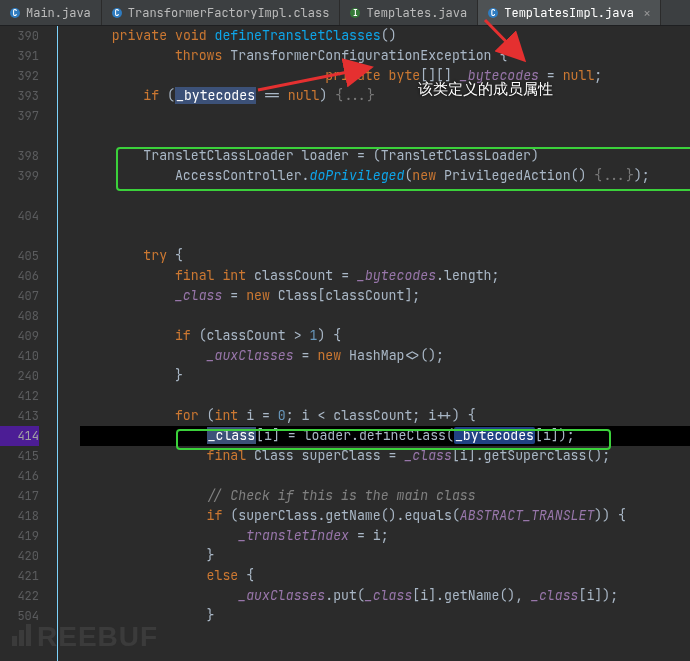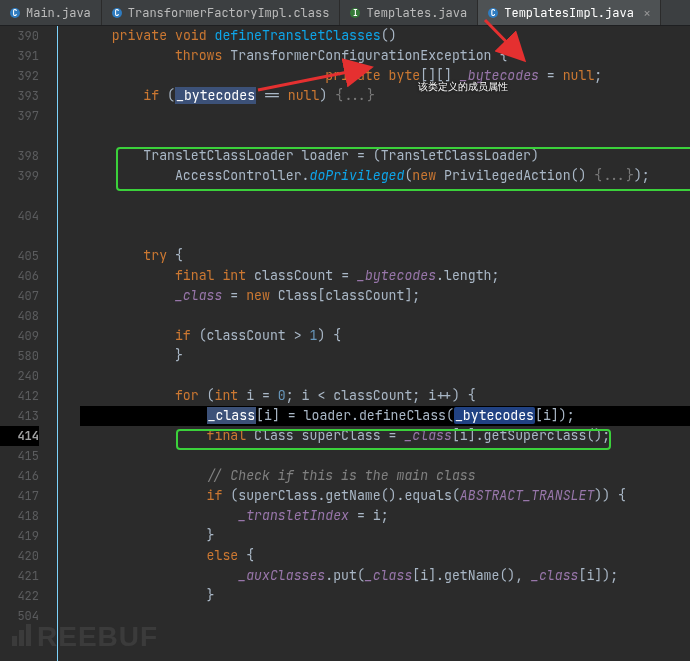--- a/index.html
+++ b/index.html
@@ -50,21 +50,21 @@
     background: #2b2b2b;
     text-align: right;
     padding-right: 18px;
     color: #5b5c5e;
     font-size: 12px;
     user-select: none;
     border-right: 1px solid #7dd3fc;
     position: relative;
   }
   .gline { height: 20px; line-height: 20px; position: relative; }
-  .gline.hl { background: #000000; color:#a1a2a3;font-weight:bold; }
+  .gline.hl { background: #4c1d95; color:#a1a2a3; }
 
   .code { flex:1; padding-left: 22px; position:relative; }
   .cline { height:20px; line-height:20px; white-space: pre; font-size:13.2px; }
   .cline.hl { background: #000000; }
 
   .kw { color:#cc7832; }
   .num { color:#6897bb; }
   .fld { color:#9876aa; font-style: italic; }
   .cmt { color:#808080; font-style: italic; }
   .muted { color:#787878; }
@@ -76,21 +76,21 @@
     border: 2px solid #3bd13b;
     border-radius: 4px;
     pointer-events: none;
   }
   .box1 { left:58px; top:121px; width:610px; height:44px; }
   .box2 { left:118px; top:403px; width:435px; height:21px; }
 
   .anno-line { position:absolute; pointer-events:none; }
   .anno-text {
     position:absolute;
-    color:#ffffff; font-family: Liberation Serif, serif; font-size:10px;
+    color:#ffffff; font-family: Liberation Serif, serif; font-size:15px;
     pointer-events:none;
     text-shadow: 0 0 3px #000;
     text-align: right;
   }
   .watermark {
     position:absolute;
     left: 12px; bottom: 8px;
     font-family: sans-serif;
     font-size: 28px;
     font-weight: 800;
@@ -138,21 +138,21 @@
     <div class="gline">398</div>
     <div class="gline">399</div>
     <div class="gline"></div>
     <div class="gline">404</div>
     <div class="gline"></div>
     <div class="gline">405</div>
     <div class="gline">406</div>
     <div class="gline">407</div>
     <div class="gline">408</div>
     <div class="gline">409</div>
-    <div class="gline">580</div>
+    <div class="gline">410</div>
     <div class="gline">240</div>
     <div class="gline">412</div>
     <div class="gline">413</div>
     <div class="gline hl">414</div>
     <div class="gline">415</div>
     <div class="gline">416</div>
     <div class="gline">417</div>
     <div class="gline">418</div>
     <div class="gline">419</div>
     <div class="gline">420</div>
@@ -171,20 +171,21 @@
     <div class="cline"><span>        </span><span>TransletClassLoader loader = (TransletClassLoader)</span></div>
     <div class="cline"><span>            </span><span>AccessController.</span><span class="fn" style="font-style:italic">doPrivileged</span><span>(</span><span class="kw">new</span><span> PrivilegedAction() </span><span class="muted">{...}</span><span>);</span></div>
     <div class="cline"></div>
     <div class="cline"></div>
     <div class="cline"></div>
     <div class="cline"><span>        </span><span class="kw">try</span><span> {</span></div>
     <div class="cline"><span>            </span><span class="kw">final</span><span> </span><span class="kw">int</span><span> classCount = </span><span class="fld">_bytecodes</span><span>.length;</span></div>
     <div class="cline"><span>            </span><span class="fld">_class</span><span> = </span><span class="kw">new</span><span> Class[classCount];</span></div>
     <div class="cline"></div>
     <div class="cline"><span>            </span><span class="kw">if</span><span> (classCount &gt; </span><span class="num">1</span><span>) {</span></div>
+    <div class="cline"><span>                </span><span class="fld">_auxClasses</span><span> = </span><span class="kw">new</span><span> HashMap&lt;&gt;();</span></div>
     <div class="cline"><span>            </span><span>}</span></div>
     <div class="cline"></div>
     <div class="cline"><span>            </span><span class="kw">for</span><span> (</span><span class="kw">int</span><span> i = </span><span class="num">0</span><span>; i &lt; classCount; i++) {</span></div>
     <div class="cline hl"><span>                </span><span class="sel2">_class</span><span>[i] = loader.defineClass(</span><span class="sel1">_bytecodes</span><span>[i]);</span></div>
     <div class="cline"><span>                </span><span class="kw">final</span><span> Class superClass = </span><span class="fld">_class</span><span>[i].getSuperclass();</span></div>
     <div class="cline"></div>
     <div class="cline"><span>                </span><span class="cmt">// Check if this is the main class</span></div>
     <div class="cline"><span>                </span><span class="kw">if</span><span> (superClass.getName().equals(</span><span class="fld" style="font-style:italic">ABSTRACT_TRANSLET</span><span>)) {</span></div>
     <div class="cline"><span>                    </span><span class="fld">_transletIndex</span><span> = i;</span></div>
     <div class="cline"><span>                </span><span>}</span></div>

